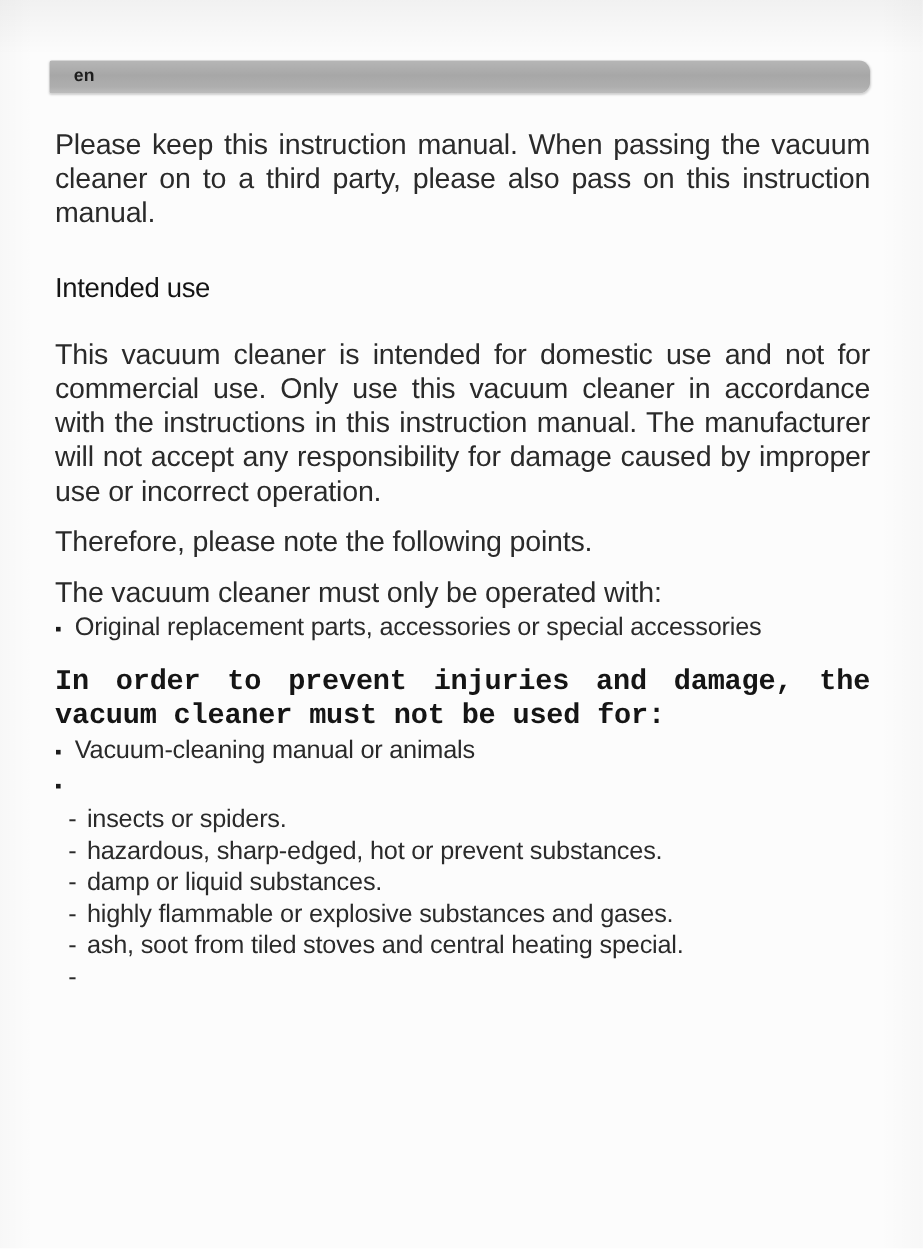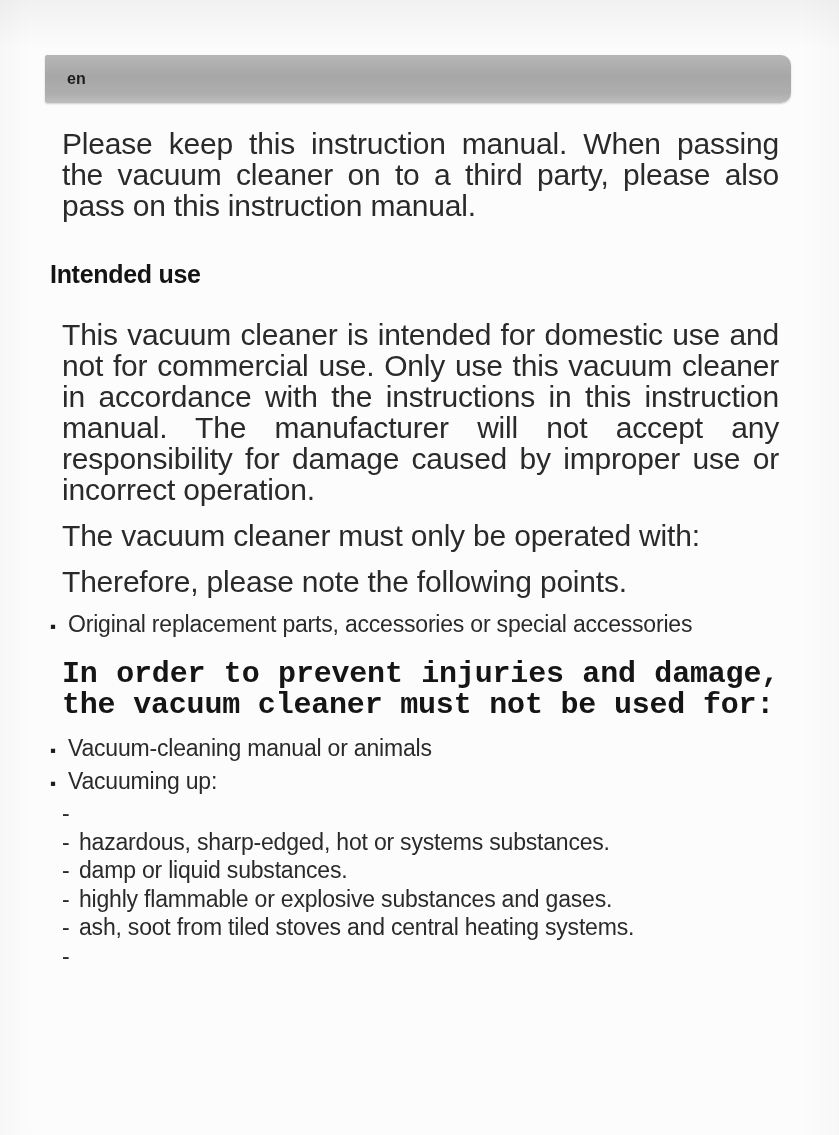--- a/index.html
+++ b/index.html
@@ -9,36 +9,36 @@
     background:#fcfcfc;
     background-image:
       linear-gradient(180deg, rgba(0,0,0,0.045) 0px, rgba(0,0,0,0.0) 50px),
       linear-gradient(90deg, rgba(0,0,0,0.02) 0px, rgba(0,0,0,0.0) 30px, rgba(0,0,0,0.0) 800px, rgba(0,0,0,0.02) 839px);
     font-family:"Liberation Sans","DejaVu Sans",sans-serif;
     color:#2a2a2a;
     overflow:hidden;
   }
   .lang-bar {
     position:absolute; left:45px; top:55px;
-    width:746px; height:48px;
+    width:746px; height:30px;
     background:linear-gradient(180deg,#b6b6b6 0%,#a7a7a7 45%,#aeaeae 80%,#bdbdbd 100%);
     border-radius:2px 10px 10px 2px;
     box-shadow:0 1px 2px rgba(0,0,0,0.18);
     display:flex; align-items:center;
   }
   .lang-label {
     font-weight:bold; font-size:16px; color:#1d1d1d;
     margin-left:22px; letter-spacing:0.2px;
   }
   .content { position:absolute; left:50px; top:116px; width:741px; }
-  .body { font-size:30px; line-height:31px; margin:12px; letter-spacing:-0.2px; }
+  .body { font-size:26px; line-height:31px; margin:0; letter-spacing:-0.2px; }
   .just { text-align:justify; }
   .bold { font-weight:bold; color:#151515;font-family:Liberation Mono, monospace; }
   .heading {
-    font-size:25px; font-weight:bold; color:#141414;
+    font-size:25px; font-weight:normal; color:#141414;
     margin:39px 0 30px 0; letter-spacing:-0.3px;
   }
   .mt { margin-top:15px; }
   .mt-lg { margin-top:17px; }
   ul { list-style:none; margin:0; padding:0; }
   li { display:flex; align-items:baseline; }
   .sq-list li { font-size:23px; line-height:31px; letter-spacing:-0.2px; }
   .sq-marker { flex:0 0 18px; font-size:17px; color:#1b1b1b; }
   .dash-list { padding-left:12px; }
   .dash-list li { font-size:23px; line-height:28.5px; letter-spacing:-0.2px; }
@@ -54,63 +54,63 @@
   </div>
 
   <main class="content">
 
     <p class="body just">Please keep this instruction manual. When passing the vacuum cleaner on to a third party, please also pass on this instruction manual.</p>
 
     <h2 class="heading">Intended use</h2>
 
     <p class="body just">This vacuum cleaner is intended for domestic use and not for commercial use. Only use this vacuum cleaner in accordance with the instructions in this instruction manual. The manufacturer will not accept any responsibility for damage caused by improper use or incorrect operation.</p>
 
+    <p class="body mt">Therefore, please note the following points.</p>
+
     <p class="body mt">The vacuum cleaner must only be operated with:</p>
-
-    <p class="body mt">Therefore, please note the following points.</p>
 
     <ul class="sq-list">
       <li>
         <span class="sq-marker">▪</span>
         <span>Original replacement parts, accessories or special accessories</span>
       </li>
     </ul>
 
     <p class="body bold just mt-lg">In order to prevent injuries and damage, the vacuum cleaner must not be used for:</p>
 
     <ul class="sq-list">
       <li>
         <span class="sq-marker">▪</span>
         <span>Vacuum-cleaning manual or animals</span>
       </li>
       <li>
         <span class="sq-marker">▪</span>
-        <span>Vacuuming up:</span>
       </li>
     </ul>
 
     <ul class="dash-list">
       <li>
         <span class="dash-marker">-</span>
+        <span>insects or spiders.</span>
       </li>
       <li>
         <span class="dash-marker">-</span>
-        <span>hazardous, sharp-edged, hot or systems substances.</span>
+        <span>hazardous, sharp-edged, hot or prevent substances.</span>
       </li>
       <li>
         <span class="dash-marker">-</span>
         <span>damp or liquid substances.</span>
       </li>
       <li>
         <span class="dash-marker">-</span>
         <span>highly flammable or explosive substances and gases.</span>
       </li>
       <li>
         <span class="dash-marker">-</span>
-        <span>ash, soot from tiled stoves and central heating systems.</span>
+        <span>ash, soot from tiled stoves and central heating special.</span>
       </li>
       <li>
         <span class="dash-marker">-</span>
       </li>
     </ul>
 
   </main>
 </div>
 
 </body></html>

